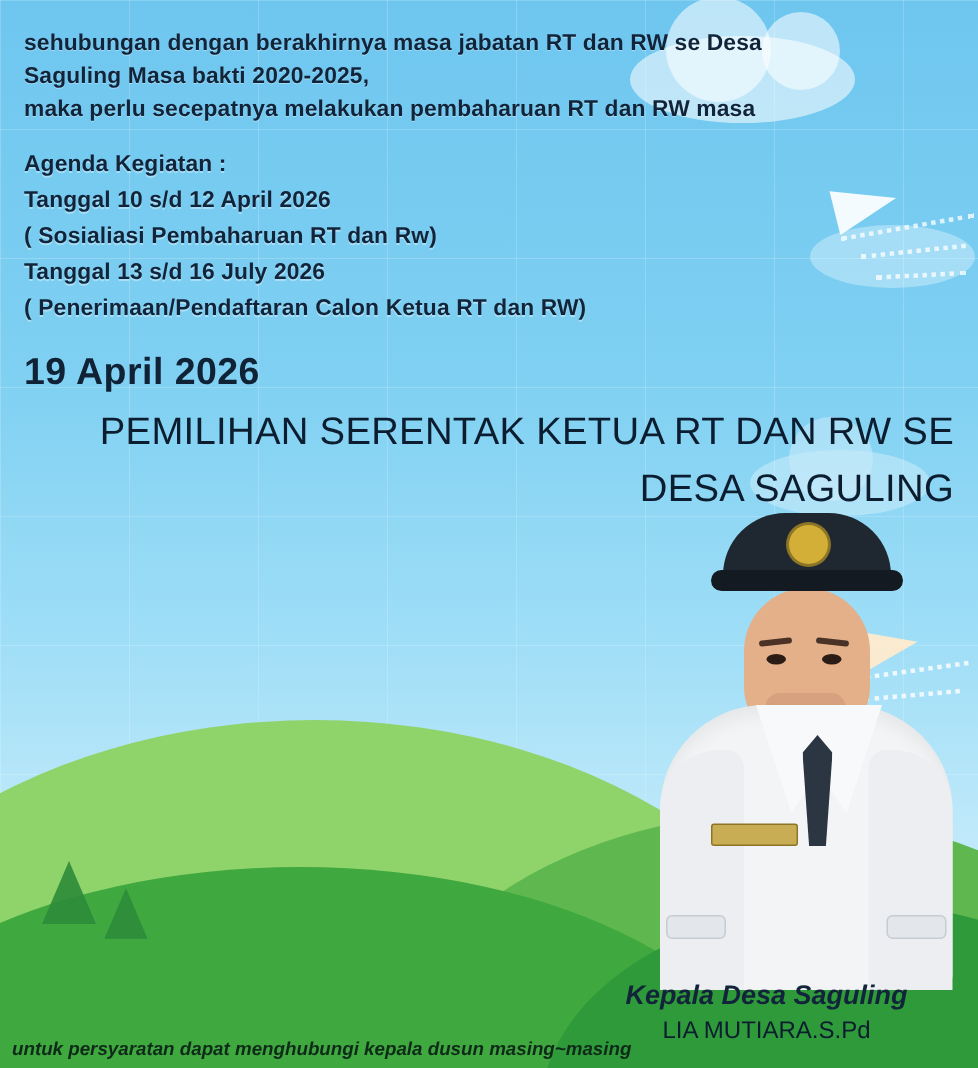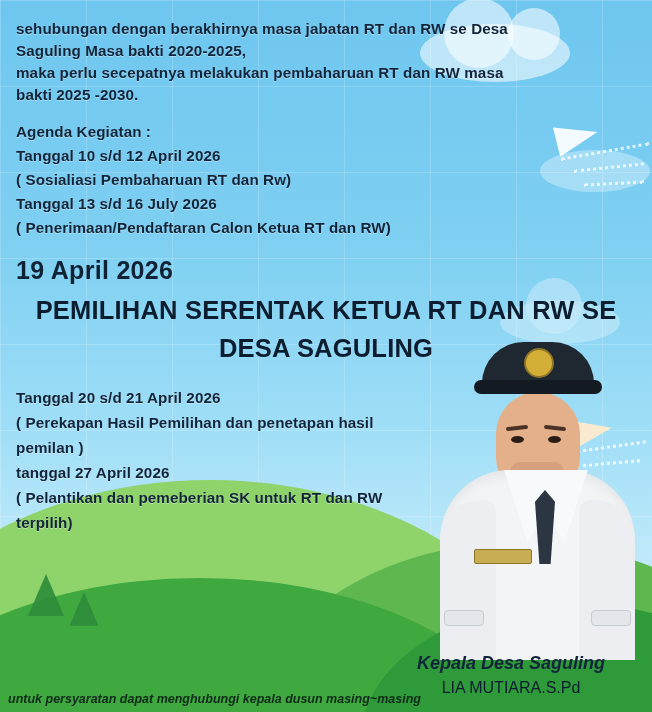--- a/index.html
+++ b/index.html
@@ -101,23 +101,23 @@
 
   .bigdate {
     text-align: left;
     font-size: 25px;
     font-weight: bold;
     color: #0f2236;
     margin-top: 16px;
     letter-spacing: .3px;
   }
   .headline {
-    text-align: center;
+    text-align: right;
     font-size: 25.5px;
-    font-weight: bold;
+    font-weight: normal;
     color: #0c1d30;
     line-height: 38px;
     margin-top: 6px;
     letter-spacing: .2px;
   }
   .lower { margin-top: 18px; }
   .lower .ln { font-size: 15.2px; line-height: 25px; }
 
   
   .footnote-strip {
@@ -271,48 +271,39 @@
       <div class="p-badge"></div>
     </div>
   </div>
 
   <div class="content">
 
     <div class="para">
       <span class="ln">sehubungan dengan berakhirnya masa jabatan RT dan RW se Desa</span>
       <span class="ln">Saguling Masa bakti 2020-2025,</span>
       <span class="ln">maka perlu secepatnya melakukan pembaharuan RT dan RW masa</span>
-      <span class="ln">bakti 2025 -2030.</span>
     </div>
 
     <div class="blk-gap"></div>
 
     <div class="para agenda">
       <span class="ln">Agenda Kegiatan :</span>
       <span class="ln">Tanggal 10 s/d 12 April 2026</span>
       <span class="ln"> ( Sosialiasi Pembaharuan RT dan Rw)</span>
       <span class="ln">Tanggal  13 s/d 16 July 2026</span>
       <span class="ln">( Penerimaan/Pendaftaran Calon Ketua RT dan RW)</span>
     </div>
 
     <div class="bigdate">19 April 2026</div>
 
     <div class="headline">
       <span class="ln">PEMILIHAN SERENTAK KETUA RT DAN</span>
       <span class="ln">RW SE DESA SAGULING</span>
     </div>
 
-    <div class="para lower">
-      <span class="ln">Tanggal 20 s/d 21 April 2026</span>
-      <span class="ln">( Perekapan Hasil Pemilihan dan penetapan hasil</span>
-      <span class="ln">pemilan )</span>
-      <span class="ln">tanggal 27 April 2026</span>
-      <span class="ln">( Pelantikan dan pemeberian SK untuk RT dan RW</span>
-      <span class="ln">terpilih)</span>
-    </div>
 
   </div>
 
   <div class="footnote-strip"></div>
   <div class="footnote">untuk persyaratan dapat menghubungi kepala dusun masing~masing</div>
 
   <div class="sign">
     <div class="role">Kepala Desa Saguling</div>
     <div class="name">LIA MUTIARA.S.Pd</div>
   </div>

